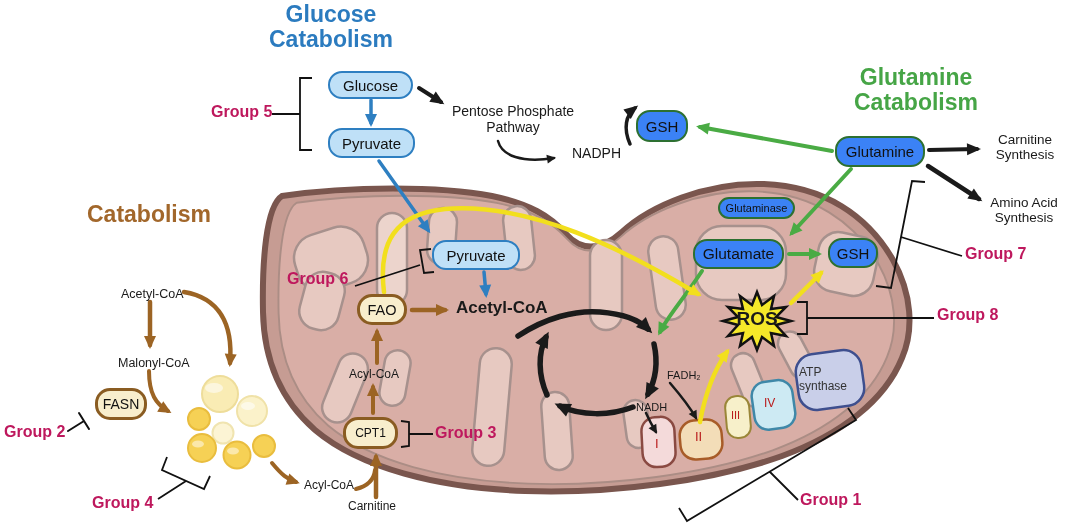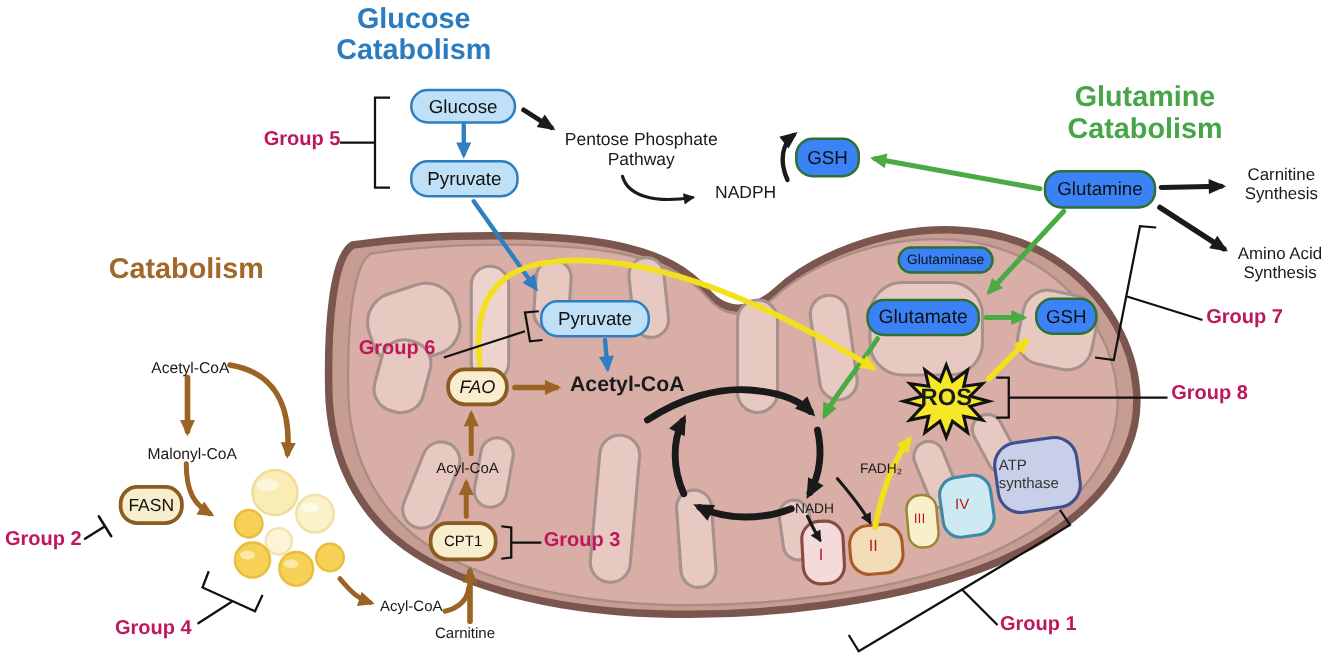--- a/index.html
+++ b/index.html
@@ -195,21 +195,21 @@
     </div>
   <div class="node green" style="left:693px;top:239px;width:91px;height:30px;font-size:15.5px;">
       <span>Glutamate</span>
     </div>
   <div class="node green" style="left:828px;top:238px;width:50px;height:30px;">
       <span>GSH</span>
     </div>
   <div class="node tan" style="left:95px;top:388px;width:52px;height:32px;font-size:14px;">
       <span>FASN</span>
     </div>
-  <div class="node tan" style="left:357px;top:294px;width:50px;height:31px;font-size:14.5px;font-style:italic;">
+  <div class="node tan" style="left:357px;top:294px;width:50px;height:31px;font-size:14.5px;">
       <span>FAO</span>
     </div>
   <div class="node tan" style="left:343px;top:417px;width:55px;height:32px;font-size:12px;">
       <span>CPT1</span>
     </div>
 
   <div class="lbl ctr" style="left:444px;top:103px;width:138px;">
     <div>Pentose Phosphate</div>
     <div>Pathway</div>
   </div>
@@ -221,21 +221,21 @@
   <div class="lbl ctr" style="left:981px;top:195px;width:86px;font-size:13.5px;line-height:15px;">
     <div>Amino Acid</div>
     <div>Synthesis</div>
   </div>
   <div class="lbl sm" style="left:121px;top:286px;">Acetyl-CoA</div>
   <div class="lbl sm" style="left:118px;top:355px;">Malonyl-CoA</div>
   <div class="lbl xs" style="left:304px;top:477px;">Acyl-CoA</div>
   <div class="lbl xs" style="left:348px;top:498px;">Carnitine</div>
   <div class="lbl xs" style="left:349px;top:366px;">Acyl-CoA</div>
   <div class="lbl bold" style="left:456px;top:300px;font-size:17px;">Acetyl-CoA</div>
-  <div class="lbl xxs" style="left:643px;top:367px;padding-left:45px;">FADH₂</div>
+  <div class="lbl xxs" style="left:622px;top:367px;padding-left:45px;">FADH₂</div>
   <div class="lbl xxs" style="left:636px;top:399px;">NADH</div>
   <div class="lbl ros" style="left:728px;top:311px;width:58px;">ROS</div>
   <div class="lbl cxl" style="left:655px;top:436px;">I</div>
   <div class="lbl cxl" style="left:695px;top:429px;">II</div>
   <div class="lbl cxl" style="left:731px;top:407px;font-size:11px;">III</div>
   <div class="lbl cxl" style="left:764px;top:395px;font-size:12px;">IV</div>
   <div class="lbl atp" style="left:799px;top:365px;width:64px;">
     <div>ATP</div>
     <div>synthase</div>
   </div>

